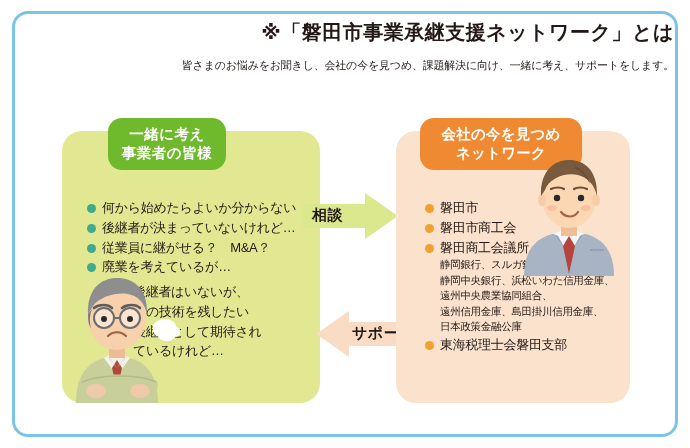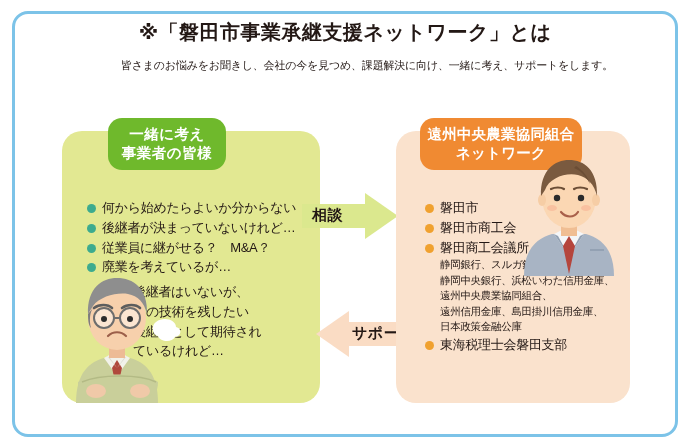--- a/index.html
+++ b/index.html
@@ -31,21 +31,21 @@
     box-sizing: border-box;
     background: #ffffff;
   }
 
   
   .header {
     position: absolute;
     left: 16px;
     top: 20px;
     width: 658px;
-    text-align: center;
+    text-align: right;
   }
   .header-title {
     font-size: 20px;
     font-weight: bold;
     color: #231815;
     letter-spacing: 0.5px;
     line-height: 1.2;
     white-space: nowrap;
   }
   .header-sub {
@@ -294,21 +294,21 @@
 
   <div class="arrow-left-wrap">
     <div class="shaft"></div>
     <div class="head"></div>
     <div class="arrow-label lbl">サポート</div>
   </div>
 
   <div class="panel panel-right"></div>
 
   <div class="pill pill-right">
-    <span>遠州中央農業協同組合</span>
+    <span>会社の今を見つめ</span>
     <span>ネットワーク</span>
   </div>
 
   <ul class="list list-right">
     <li class="li li-strong">磐田市</li>
     <li class="li li-strong">磐田市商工会</li>
     <li class="li li-strong">磐田商工会議所</li>
     <li class="subtext">静岡銀行、スルガ銀行、清水銀行、</li>
     <li class="subtext">静岡中央銀行、浜松いわた信用金庫、</li>
     <li class="subtext">遠州中央農業協同組合、</li>

